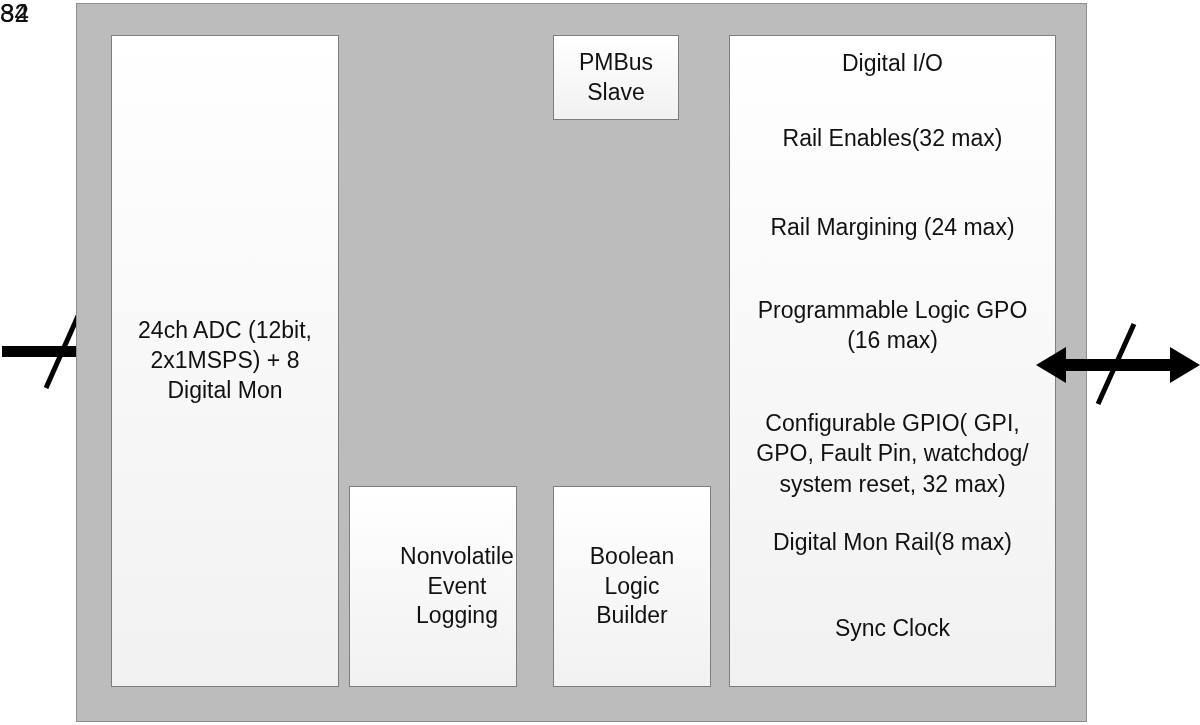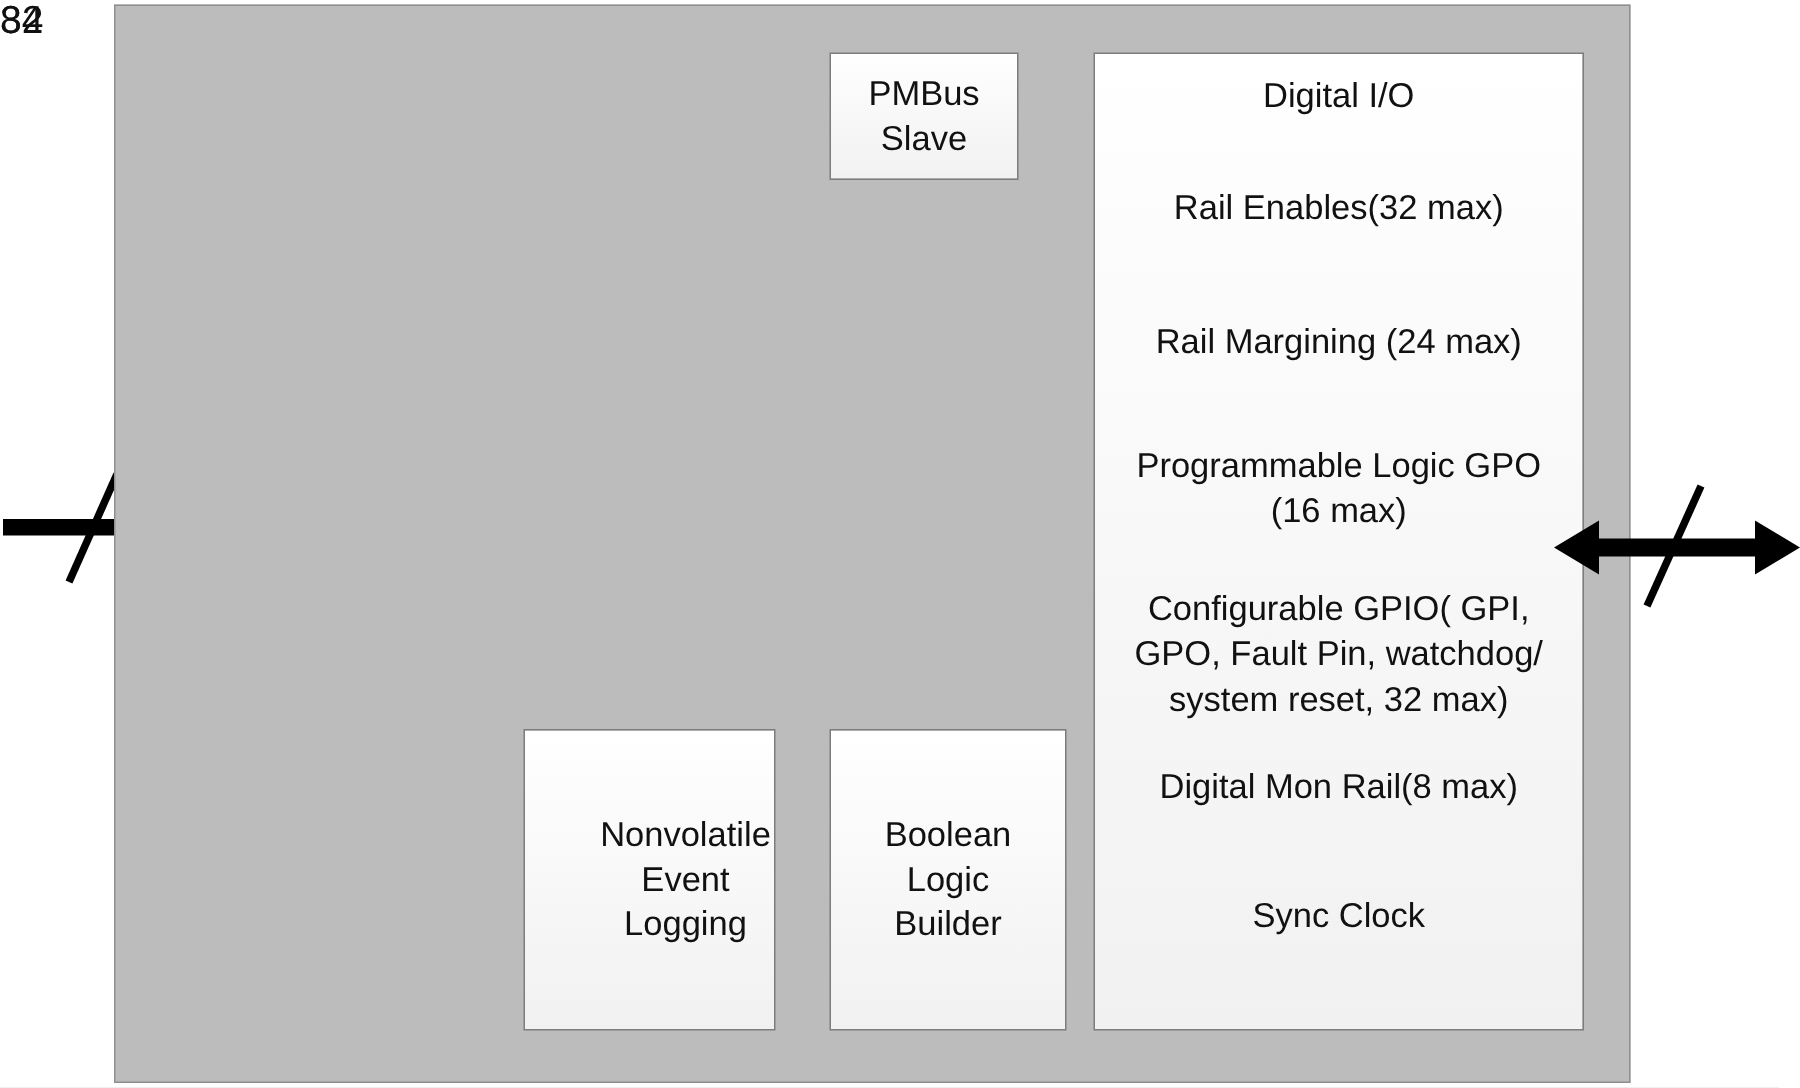--- a/index.html
+++ b/index.html
@@ -82,21 +82,21 @@
     width: 100%;
     text-align: center;
     font-size: 23px;
     line-height: 1.32;
     white-space: pre-line;
   }
   #dio-title          { }
   #dio-rail-enables   { margin-top: 45px; }
   #dio-rail-margining { margin-top: 58px; }
   #dio-prog-logic     { margin-top: 53px; }
-  #dio-config-gpio    { margin-top: 34px; }
+  #dio-config-gpio    { margin-top: 52px; }
   #dio-digital-mon    { margin-top: 28px; }
   #dio-sync-clock     { margin-top: 56px; }
 
   
   .bus-label {
     position: absolute;
     font-size: 26px;
     color: #111111;
     line-height: 1;
   }
@@ -117,20 +117,25 @@
 
   <rect x="2" y="36" width="90" height="11" fill="#000000"></rect>
 
   <polygon points="86,24 124,41.5 86,59" fill="#000000"></polygon>
 
   <line x1="46" y1="78" x2="78" y2="6" stroke="#000000" stroke-width="5"></line>
 </svg>
 
 <div id="chip-container">
 
+  <div class="block" id="block-adc">
+    <span class="lbl">24ch ADC  (12bit,
+2x1MSPS) + 8
+Digital Mon</span>
+  </div>
 
 
   <div class="block" id="block-pmbus">
     <span class="lbl">PMBus
 Slave</span>
   </div>
 
 
   <div class="block" id="block-nvlog">
     <span class="lbl">Nonvolatile

